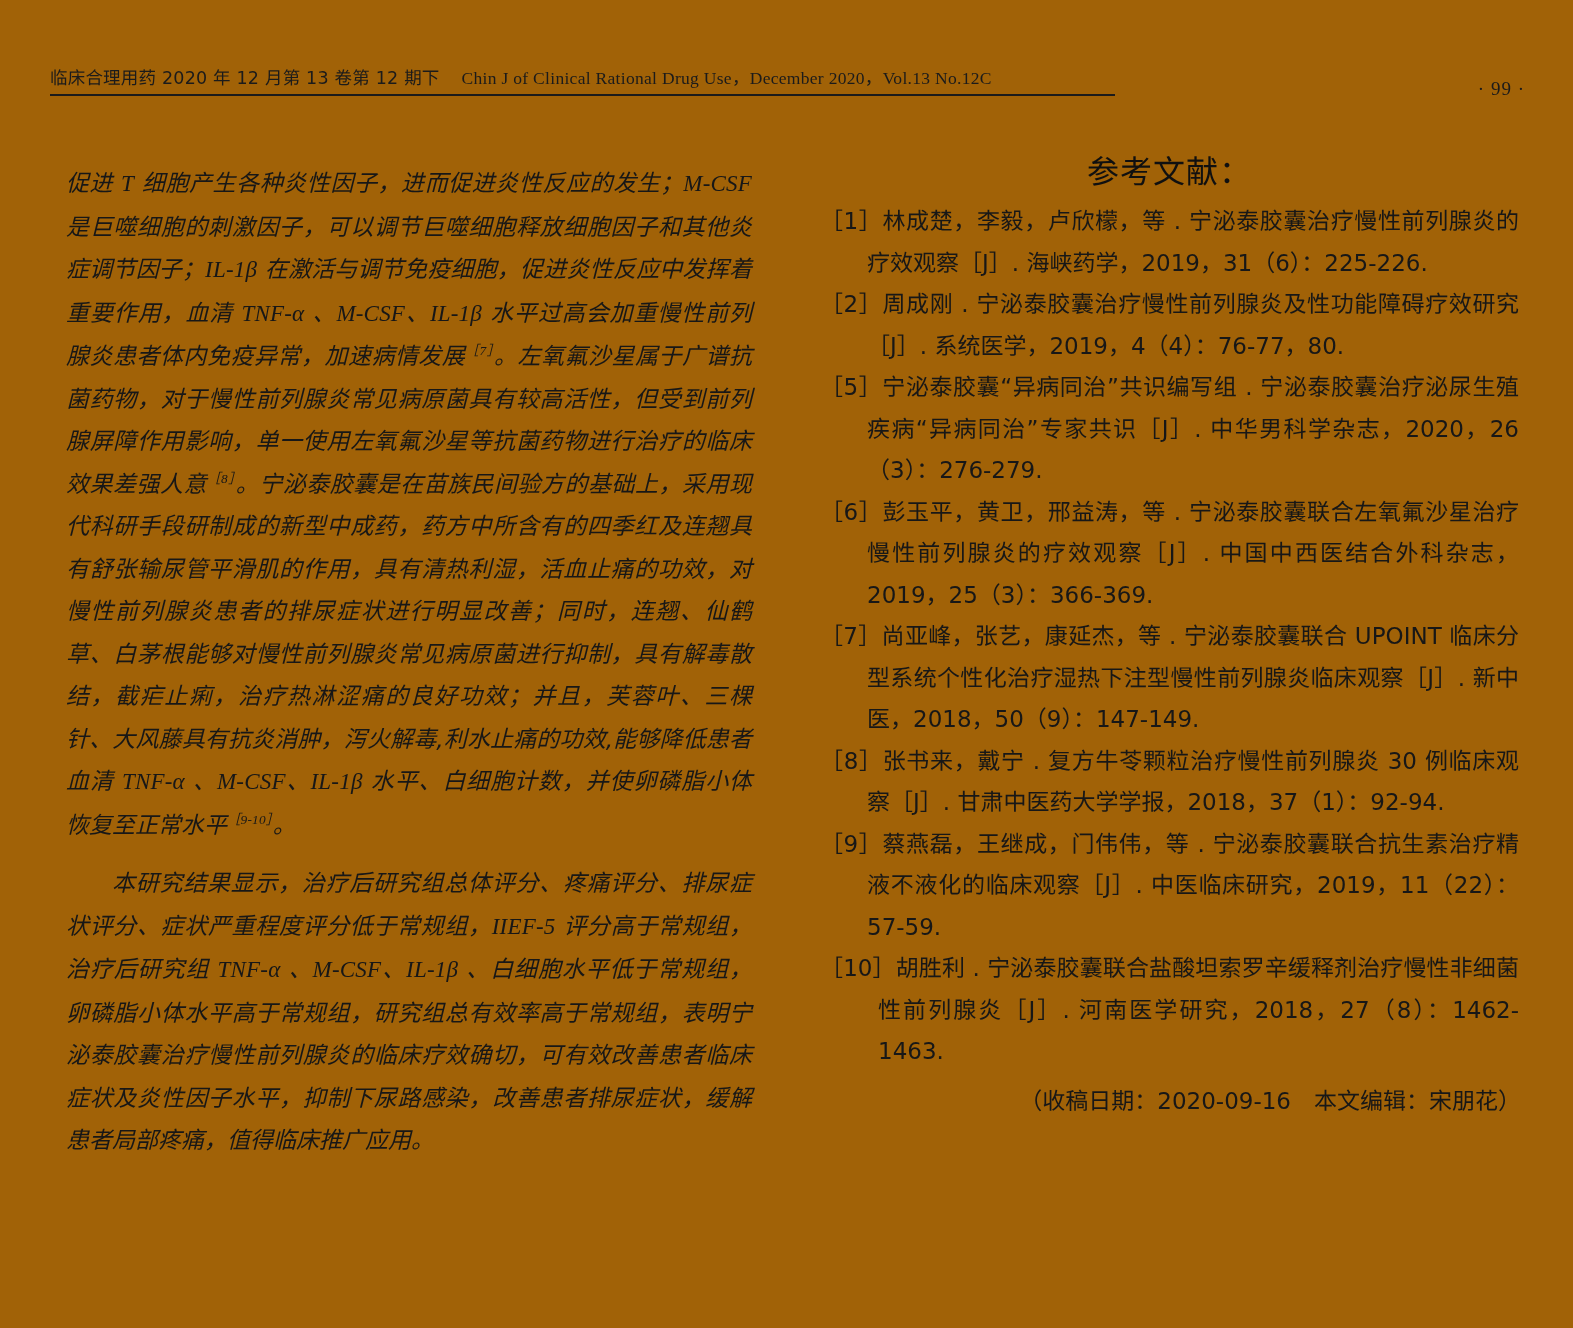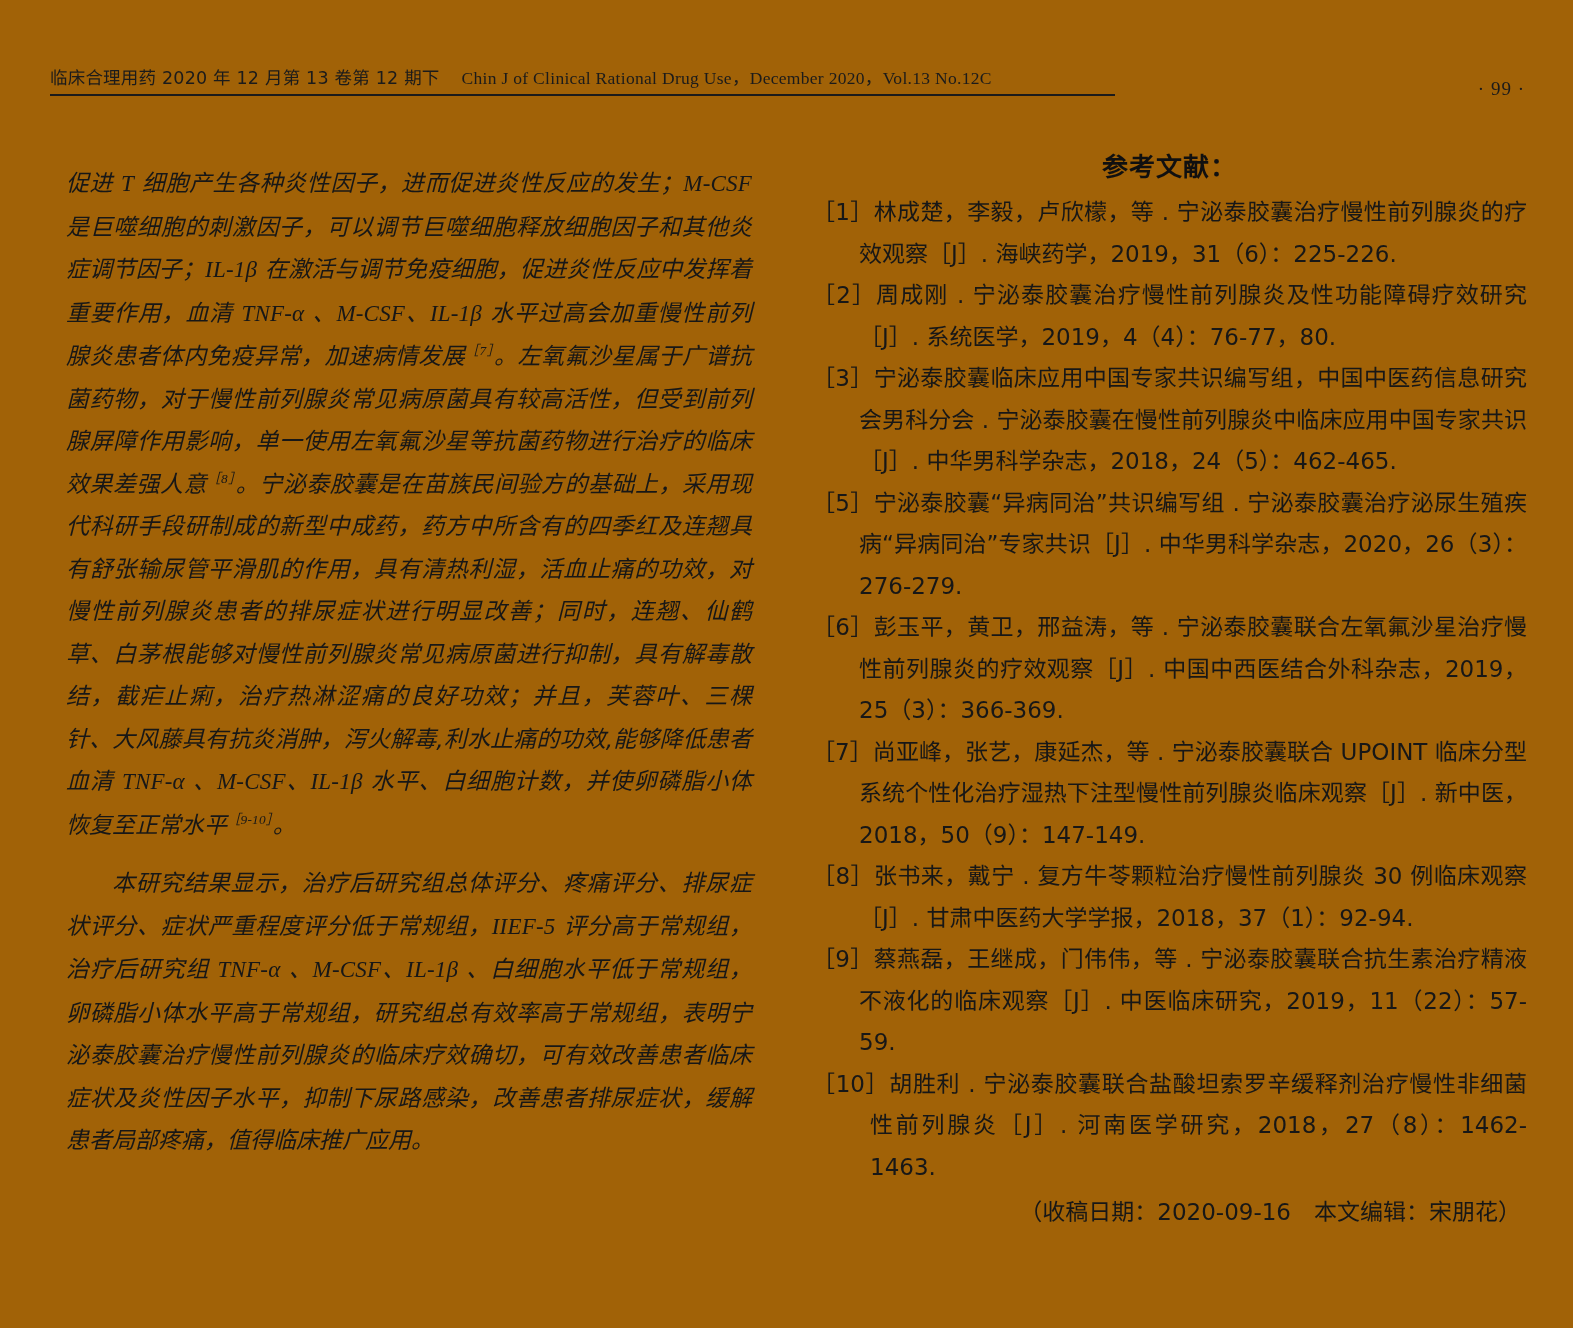--- a/index.html
+++ b/index.html
@@ -99,29 +99,29 @@
     letter-spacing: 0.2px;
   }
   .lat {
     font-family: "Liberation Serif", "DejaVu Serif", serif;
     letter-spacing: 0.2px;
   }
 
   
   .ref-title {
     font-family: "DejaVu Sans", "Liberation Sans", sans-serif;
-    font-weight: bold;
-    font-size: 26px;
+    font-weight: normal;
+    font-size: 32px;
     text-align: center;
     margin: 0 0 9px 0;
     letter-spacing: 1px;
     color: #101010;
   }
   .ref-list {
-    margin: 0;
+    margin: 8px;
     padding: 0;
     list-style: none;
   }
   .ref-item {
     font-family: "DejaVu Sans", "Liberation Sans", sans-serif;
     font-size: 23px;
     line-height: 41.5px;
     text-align: justify;
     text-align-last: left;
     text-justify: inter-ideograph;
@@ -160,21 +160,20 @@
       <p class="body-p">促进 <span class="lat">T</span> 细胞产生各种炎性因子，进而促进炎性反应的发生；<span class="lat">M-CSF</span> 是巨噬细胞的刺激因子，可以调节巨噬细胞释放细胞因子和其他炎症调节因子；<span class="lat">IL-1β</span> 在激活与调节免疫细胞，促进炎性反应中发挥着重要作用，血清 <span class="lat">TNF-α</span> 、<span class="lat">M-CSF</span>、<span class="lat">IL-1β</span> 水平过高会加重慢性前列腺炎患者体内免疫异常，加速病情发展<sup class="cite">［7］</sup>。左氧氟沙星属于广谱抗菌药物，对于慢性前列腺炎常见病原菌具有较高活性，但受到前列腺屏障作用影响，单一使用左氧氟沙星等抗菌药物进行治疗的临床效果差强人意<sup class="cite">［8］</sup>。宁泌泰胶囊是在苗族民间验方的基础上，采用现代科研手段研制成的新型中成药，药方中所含有的四季红及连翘具有舒张输尿管平滑肌的作用，具有清热利湿，活血止痛的功效，对慢性前列腺炎患者的排尿症状进行明显改善；同时，连翘、仙鹤草、白茅根能够对慢性前列腺炎常见病原菌进行抑制，具有解毒散结，截疟止痢，治疗热淋涩痛的良好功效；并且，芙蓉叶、三棵针、大风藤具有抗炎消肿，泻火解毒,利水止痛的功效,能够降低患者血清 <span class="lat">TNF-α</span> 、<span class="lat">M-CSF</span>、<span class="lat">IL-1β</span> 水平、白细胞计数，并使卵磷脂小体恢复至正常水平<sup class="cite">［9-10］</sup>。</p>
 
       <p class="body-p indent">本研究结果显示，治疗后研究组总体评分、疼痛评分、排尿症状评分、症状严重程度评分低于常规组，<span class="lat">IIEF-5</span> 评分高于常规组，治疗后研究组 <span class="lat">TNF-α</span> 、<span class="lat">M-CSF</span>、<span class="lat">IL-1β</span> 、白细胞水平低于常规组，卵磷脂小体水平高于常规组，研究组总有效率高于常规组，表明宁泌泰胶囊治疗慢性前列腺炎的临床疗效确切，可有效改善患者临床症状及炎性因子水平，抑制下尿路感染，改善患者排尿症状，缓解患者局部疼痛，值得临床推广应用。</p>
     </div>
 
     <div class="col col-right">
       <h2 class="ref-title">参考文献：</h2>
       <ul class="ref-list">
         <li class="ref-item"><span>［1］</span><span>林成楚，李毅，卢欣檬，等 . 宁泌泰胶囊治疗慢性前列腺炎的疗效观察［J］. 海峡药学，2019，31（6）：225-226.</span></li>
         <li class="ref-item"><span>［2］</span><span>周成刚 . 宁泌泰胶囊治疗慢性前列腺炎及性功能障碍疗效研究［J］. 系统医学，2019，4（4）：76-77，80.</span></li>
-        <li class="ref-item"><span>［3］</span><span>宁泌泰胶囊临床应用中国专家共识编写组，中国中医药信息研究会男科分会 . 宁泌泰胶囊在慢性前列腺炎中临床应用中国专家共识［J］. 中华男科学杂志，2018，24（5）：462-465.</span></li>
         <li class="ref-item"><span>［5］</span><span>宁泌泰胶囊“异病同治”共识编写组 . 宁泌泰胶囊治疗泌尿生殖疾病“异病同治”专家共识［J］. 中华男科学杂志，2020，26（3）：276-279.</span></li>
         <li class="ref-item"><span>［6］</span><span>彭玉平，黄卫，邢益涛，等 . 宁泌泰胶囊联合左氧氟沙星治疗慢性前列腺炎的疗效观察［J］. 中国中西医结合外科杂志，2019，25（3）：366-369.</span></li>
         <li class="ref-item"><span>［7］</span><span>尚亚峰，张艺，康延杰，等 . 宁泌泰胶囊联合 UPOINT 临床分型系统个性化治疗湿热下注型慢性前列腺炎临床观察［J］. 新中医，2018，50（9）：147-149.</span></li>
         <li class="ref-item"><span>［8］</span><span>张书来，戴宁 . 复方牛苓颗粒治疗慢性前列腺炎 30 例临床观察［J］. 甘肃中医药大学学报，2018，37（1）：92-94.</span></li>
         <li class="ref-item"><span>［9］</span><span>蔡燕磊，王继成，门伟伟，等 . 宁泌泰胶囊联合抗生素治疗精液不液化的临床观察［J］. 中医临床研究，2019，11（22）：57-59.</span></li>
         <li class="ref-item wide"><span>［10］</span><span>胡胜利 . 宁泌泰胶囊联合盐酸坦索罗辛缓释剂治疗慢性非细菌性前列腺炎［J］. 河南医学研究，2018，27（8）：1462-1463.</span></li>
       </ul>
       <p class="ref-foot">（收稿日期：2020-09-16　本文编辑：宋朋花）</p>
     </div>
 

